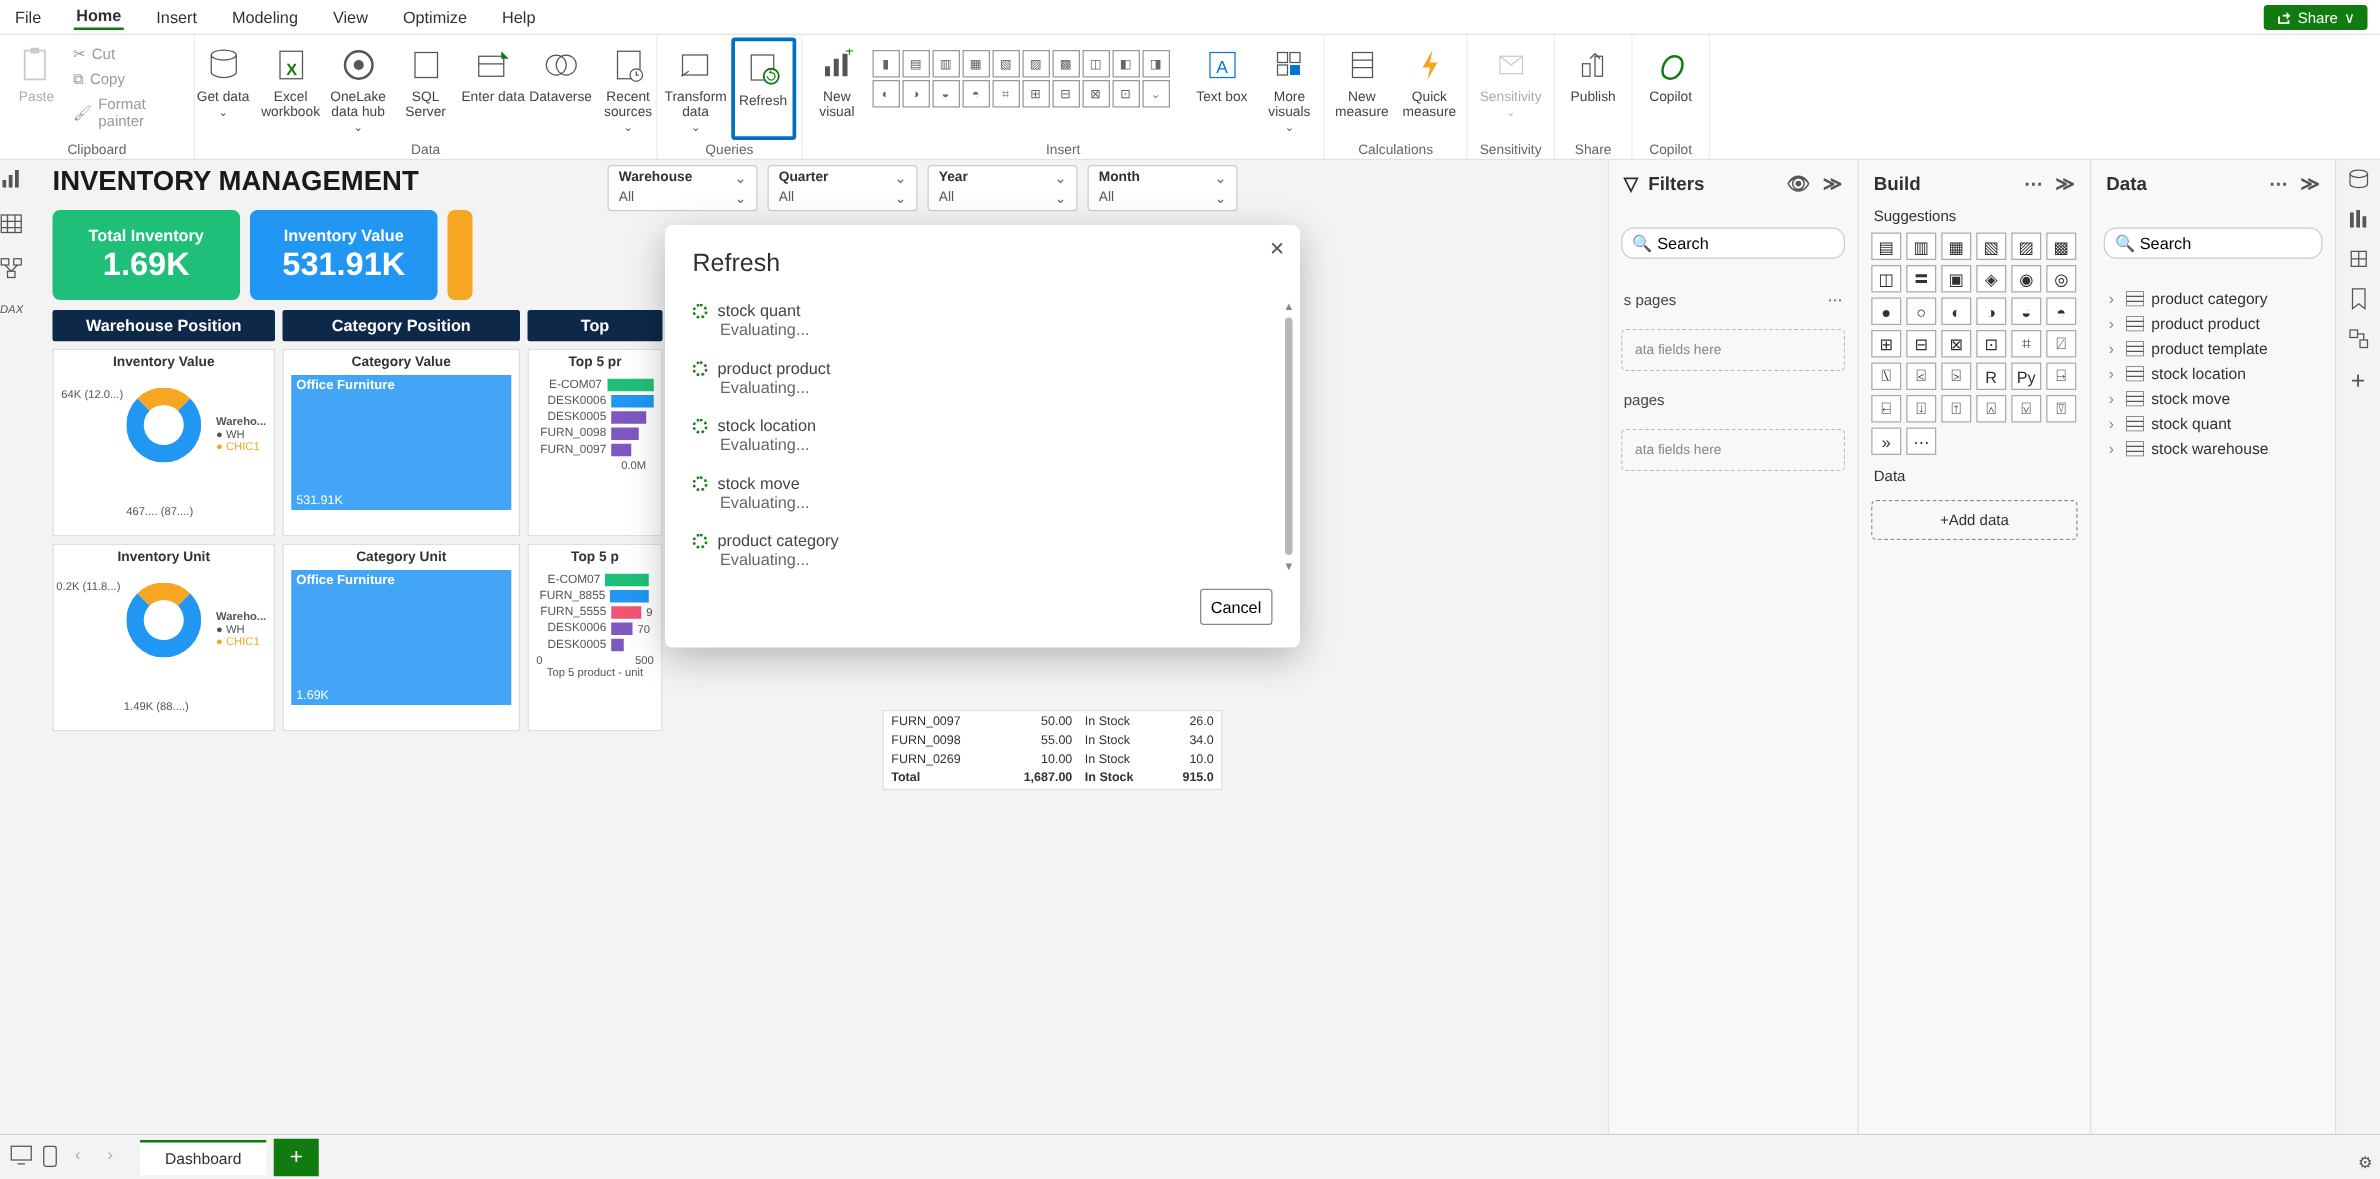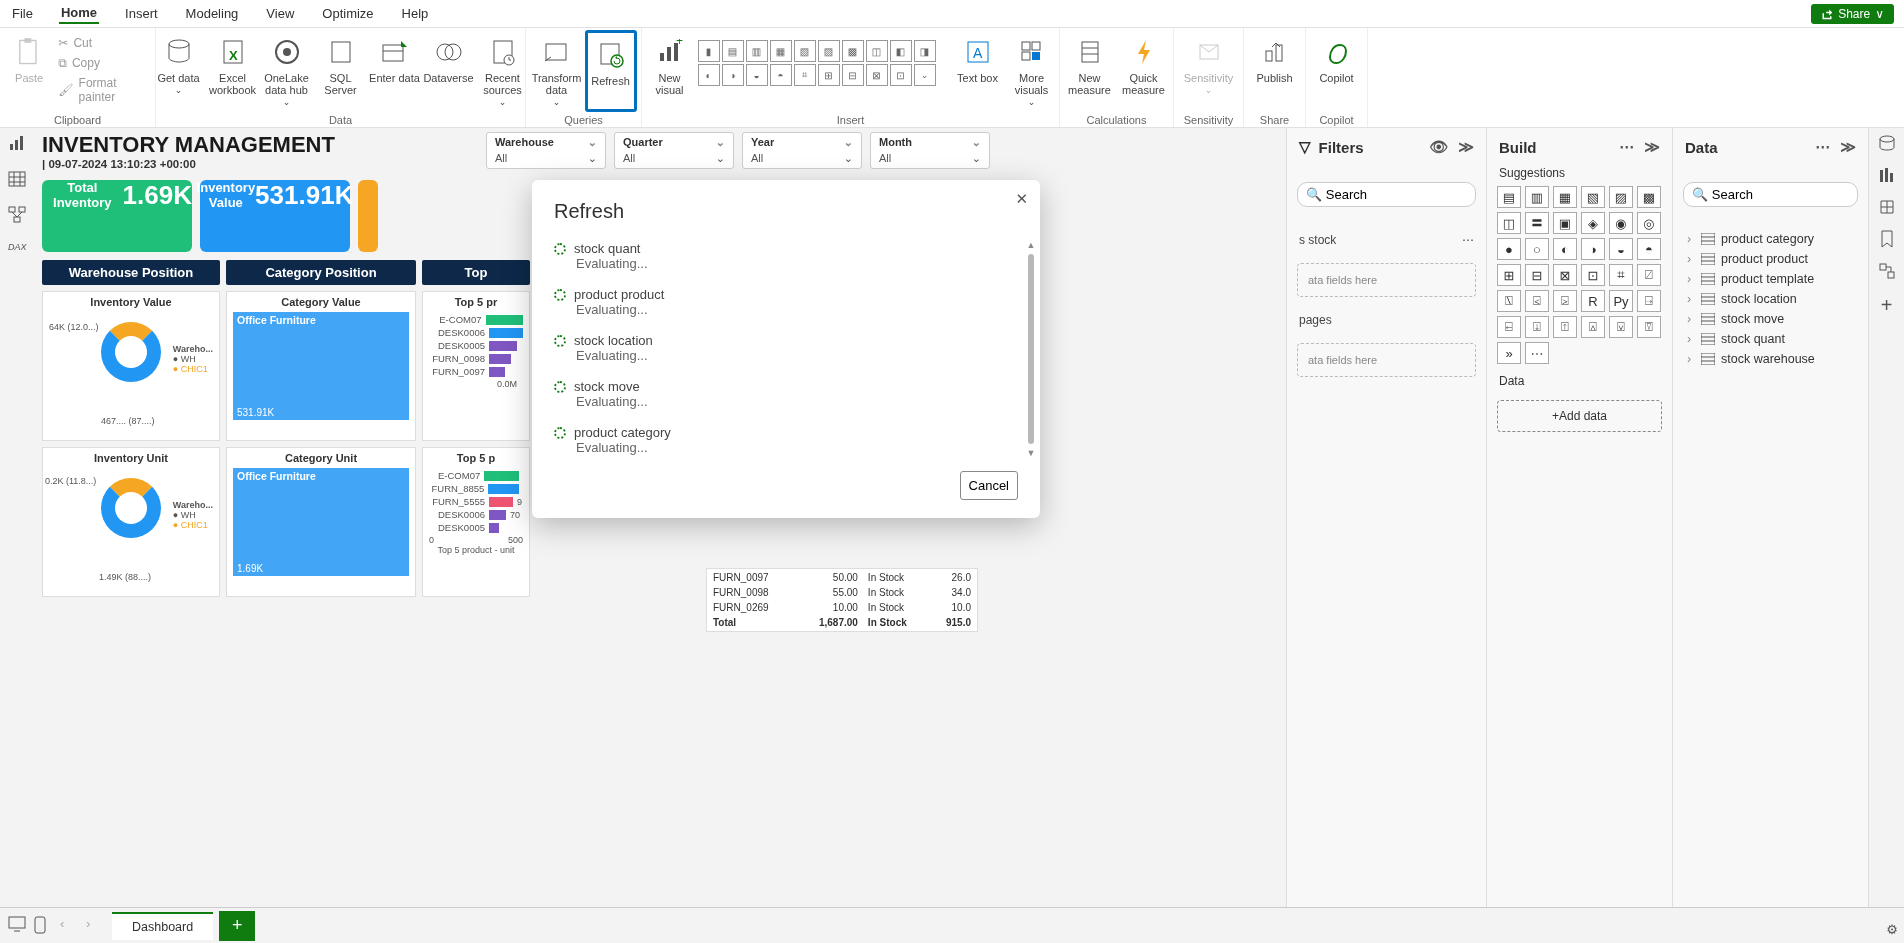--- a/index.html
+++ b/index.html
@@ -18,31 +18,31 @@
 .bigbtn .ic{width:32px;height:32px;margin-bottom:4px;display:flex;align-items:center;justify-content:center}
 .bigbtn.disabled{opacity:.45}
 .smbtns{display:flex;flex-direction:column;gap:2px;padding-top:4px}
 .smbtn{display:flex;align-items:center;gap:5px;font-size:12px;color:#999;padding:2px 4px}
 .highlight{border:3px solid #0070c0;border-radius:3px}
 
 .vizgal{display:flex;flex-wrap:wrap;gap:2px;width:252px;height:56px;align-content:flex-start;padding-top:10px}
 .viz{width:22px;height:22px;border:1px solid #999;display:flex;align-items:center;justify-content:center;font-size:10px;color:#666;background:#fff}
 
 .work{display:flex;height:calc(100% - 128px - 36px);position:relative}
-.leftbar{width:36px;background:#f3f3f3;display:flex;flex-direction:column;align-items:center;padding-top:6px;gap:16px}
+.leftbar{width:36px;background:#f3f3f3;display:flex;flex-direction:column;align-items:flex-start;padding-top:6px;gap:16px}
 .leftbar .lb{width:20px;height:20px;color:#555;cursor:pointer}
 .canvas{flex:1;background:#f3f3f3;padding:4px 6px;overflow:hidden;position:relative}
 .title{font-size:22px;font-weight:700;color:#1a1a1a}
 .subtitle{font-size:11.5px;color:#333;font-weight:600}
 .slicers{display:flex;gap:8px;position:absolute;left:444px;top:0}
 .slicer{width:120px;border:1px solid #ccc;background:#fff;border-radius:3px;padding:3px 8px}
 .slicer .slbl{font-size:11px;font-weight:600}
 .slicer .sval{font-size:11px;color:#555;display:flex;justify-content:space-between;margin-top:4px}
 .cards{display:flex;gap:8px;margin-top:10px}
-.card{width:150px;height:72px;border-radius:6px;color:#fff;text-align:center;display:flex;flex-direction:row;justify-content:center;font-weight:600}
+.card{width:150px;height:72px;border-radius:6px;color:#fff;text-align:center;display:flex;flex-direction:column;justify-content:center;font-weight:600}
 .card .clbl{font-size:13px}
 .card .cval{font-size:26px;font-weight:700}
 .c1{background:#1fbf7a}.c2{background:#2196f3}.c3{background:#ef5572}.c4{background:#f5a623}
 .sectabs{display:flex;gap:6px;margin-top:8px}
 .sectab{background:#0d2849;color:#fff;font-weight:600;text-align:center;padding:5px 0;border-radius:2px}
 .charts{display:flex;gap:6px;margin-top:6px}
 .chart{background:#fff;border:1px solid #ddd;min-height:150px;position:relative;font-size:10px;color:#555}
 .chart .chtitle{text-align:center;font-weight:600;font-size:11px;padding:4px 0;color:#333}
 .donut{width:60px;height:60px;border-radius:50%;border:14px solid #2196f3;border-top-color:#f5a623;margin:10px auto}
 .treemap{position:absolute;left:6px;top:20px;right:6px;bottom:20px;background:#42a5f5}
@@ -391,21 +391,20 @@
           <line x1="4" y1="6" x2="9" y2="11" stroke="#555"></line>
           <line x1="14" y1="6" x2="9" y2="11" stroke="#555"></line>
         </svg>
       </span>
     <span class="lb" style="font-size:9px;font-style:italic">DAX</span>
   </div>
 
   <div class="canvas">
     <div style="position:relative">
       <div class="title">INVENTORY MANAGEMENT</div>
-      <div class="subtitle">| <span>09-07-2024 13:10:23  +00:00</span></div>
       <div class="slicers" id="slicers">
           <div class="slicer">
             <div class="slbl">Warehouse<span style="float:right;color:#888">⌄</span></div>
             <div class="sval">
               <span>All</span>
               <span>⌄</span>
             </div>
           </div>
           <div class="slicer">
             <div class="slbl">Quarter<span style="float:right;color:#888">⌄</span></div>
@@ -593,21 +592,21 @@
   <div class="pane filters">
     <div class="pane-head">
         <span>▽</span>
         <span>Filters</span>
         <span class="acts">
           <span>👁</span>
           <span>≫</span>
         </span>
       </div>
     <div class="search">🔍 <span>Search</span></div>
-    <div class="fsection"><span>s stock</span><span style="float:right">⋯</span></div>
+    <div class="fsection"><span>s pages</span><span style="float:right">⋯</span></div>
     <div class="drop">ata fields here</div>
     <div class="fsection">pages</div>
     <div class="drop">ata fields here</div>
   </div>
 
   <div class="pane build">
     <div class="pane-head">
         <span>Build</span>
         <span class="acts">
           <span>⋯</span>

